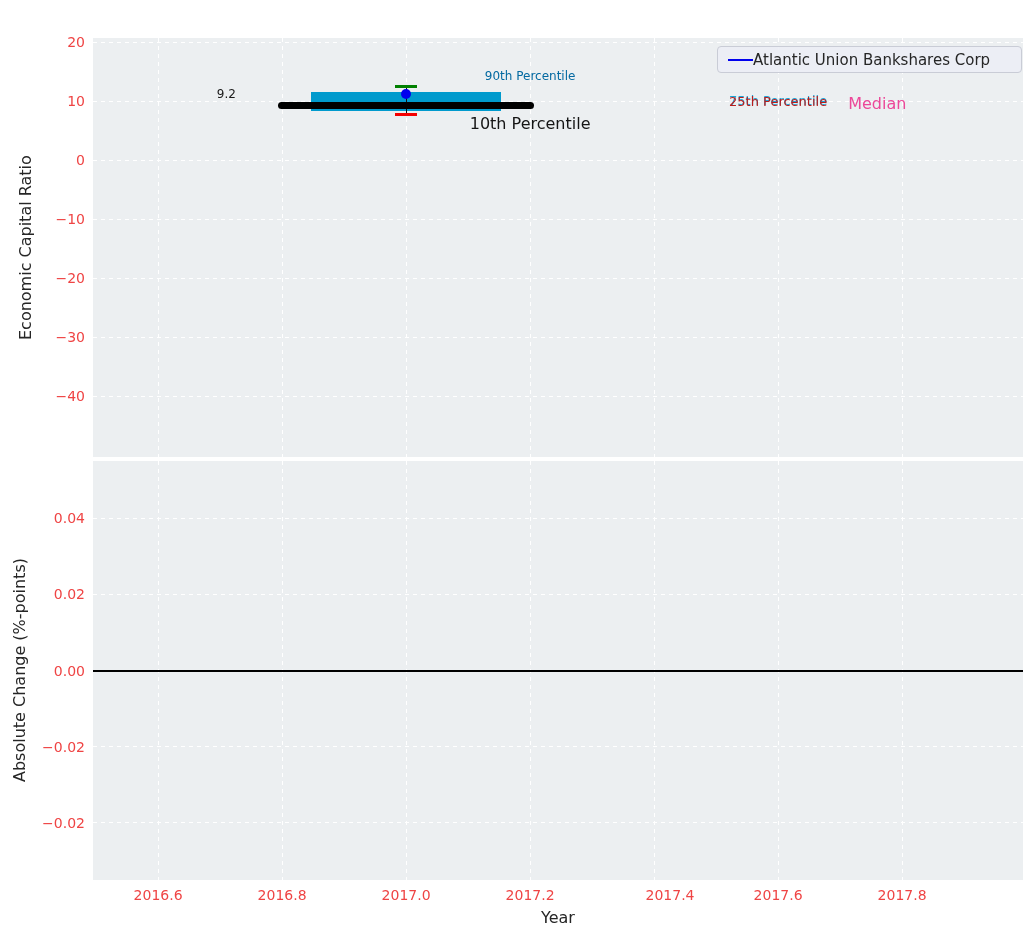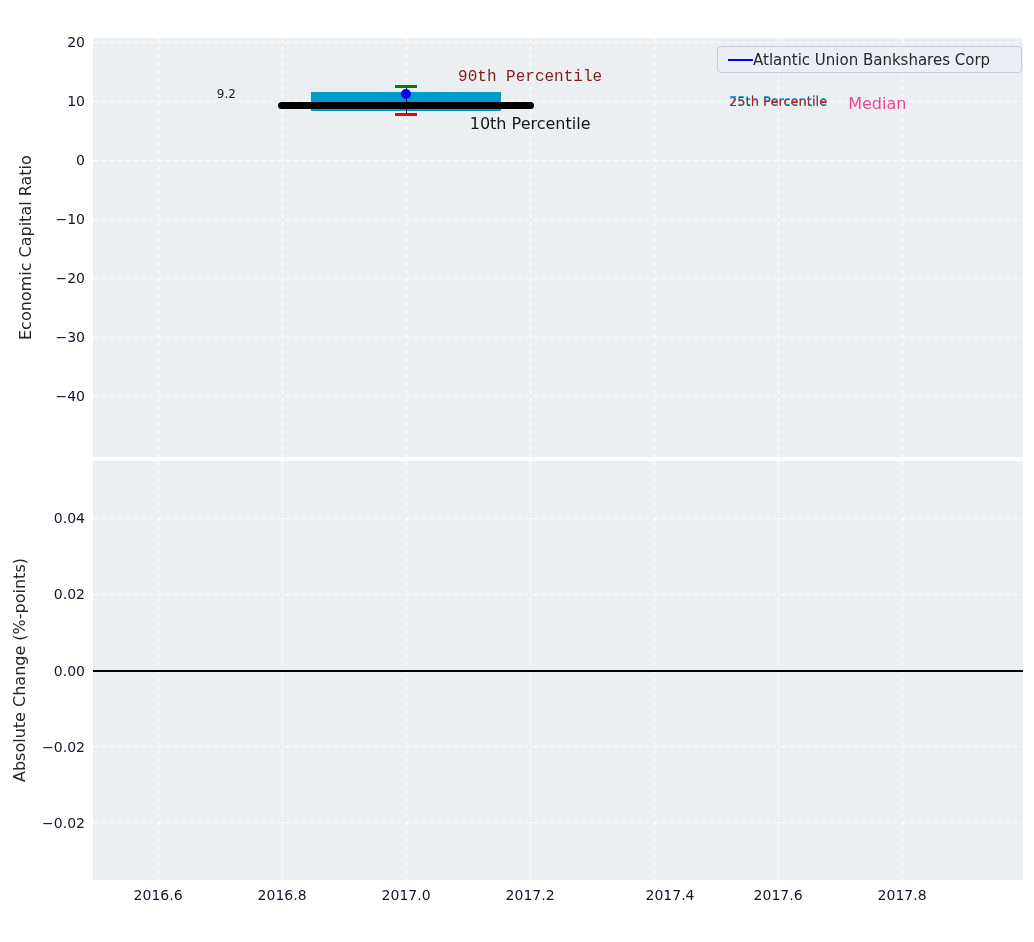--- a/index.html
+++ b/index.html
@@ -8,21 +8,21 @@
   .title{position:absolute;left:93px;top:4px;width:930px;text-align:center;
          font-size:24px;line-height:30px;color:#1f1f1f;white-space:nowrap;}
   .plot{position:absolute;background:#ECEFF1;}
   .plot-top{left:93px;top:38px;width:930px;height:419px;}
   .plot-bottom{left:93px;top:461px;width:930px;height:419px;}
   .grid-v{position:absolute;top:0;height:100%;width:1px;
           background:repeating-linear-gradient(to bottom,#ffffff 0 4px,rgba(255,255,255,0) 4px 8px);}
   .grid-h{position:absolute;left:0;width:100%;height:1px;
           background:repeating-linear-gradient(to right,#ffffff 0 4px,rgba(255,255,255,0) 4px 8px);}
   .mark{position:absolute;}
-  .tick{position:absolute;font-size:14px;line-height:18px;color:#0f172a;white-space:nowrap;}
+  .tick{position:absolute;font-size:14px;line-height:18px;color:#ef4444;white-space:nowrap;}
   .tick-y{left:5px;width:80px;text-align:right;}
   .tick-x{top:886px;width:100px;margin-left:-50px;text-align:center;}
   .anno{position:absolute;white-space:nowrap;transform:translate(-50%,-50%);line-height:1.15;}
   .ylabel{position:absolute;writing-mode:vertical-rl;transform:rotate(180deg);
           width:20px;text-align:center;font-size:16px;color:#262626;white-space:nowrap;}
   .ylabel-top{left:16px;top:38px;height:419px;}
   .ylabel-bottom{left:10px;top:461px;height:419px;}
   .xlabel{position:absolute;left:93px;top:908px;width:930px;text-align:center;
           font-size:16px;color:#262626;}
   .legend{position:absolute;left:717px;top:46px;width:305px;height:27px;box-sizing:border-box;
@@ -31,20 +31,21 @@
   .legend-line{display:inline-block;width:25px;height:0;border-top:2.5px solid #0000EE;}
   .legend-label{font-size:15px;color:#262626;white-space:nowrap;}
 </style>
 </head>
 <body>
 
 <div class="fig" id="fig">
 
   <div class="ylabel ylabel-top">Economic Capital Ratio</div>
   <div class="ylabel ylabel-bottom">Absolute Change (%-points)</div>
+  <div class="xlabel">Year</div>
 
   <div class="plot plot-top" id="plot-top">
       <div class="grid-v" style="left: 64.6px;"></div>
       <div class="grid-v" style="left: 188.6px;"></div>
       <div class="grid-v" style="left: 312.6px;"></div>
       <div class="grid-v" style="left: 436.6px;"></div>
       <div class="grid-v" style="left: 560.6px;"></div>
       <div class="grid-v" style="left: 684.6px;"></div>
       <div class="grid-v" style="left: 808.6px;"></div>
       <div class="grid-h" style="top: 3.63099px;"></div>
@@ -82,21 +83,21 @@
     <span class="legend-label">Atlantic Union Bankshares Corp</span>
   </div>
 <div class="tick tick-y" style="top: 33.131px;">20</div>
     <div class="tick tick-y" style="top: 92.1451px;">10</div>
     <div class="tick tick-y" style="top: 151.159px;">0</div>
     <div class="tick tick-y" style="top: 210.173px;">−10</div>
     <div class="tick tick-y" style="top: 269.187px;">−20</div>
     <div class="tick tick-y" style="top: 328.201px;">−30</div>
     <div class="tick tick-y" style="top: 387.215px;">−40</div>
     <div class="anno" style="left: 226.3px; top: 94.6535px; color: rgb(26, 26, 26); font-size: 12px;">9.2</div>
-    <div class="anno" style="left: 530.1px; top: 76.9493px; color: #7f1d1d; font-size: 16px; font-family: Liberation Mono, monospace;">90th Percentile</div>
+    <div class="anno" style="left: 530.1px; top: 76.9493px; color: #0369a1; font-size: 12px;">90th Percentile</div>
     <div class="anno" style="left: 530.1px; top: 124.161px; color: rgb(21, 21, 21); font-size: 16px;">10th Percentile</div>
     <div class="anno" style="left: 778.1px; top: 100.555px; color: rgb(28, 166, 216); font-size: 13px;">75th Percentile</div>
     <div class="anno" style="left: 778.1px; top: 102.325px; color: #b91c1c; font-size: 13px;">25th Percentile</div>
     <div class="anno" style="left: 877.3px; top: 103.506px; color: #ec4899; font-size: 16px;">Median</div>
     <div class="tick tick-y" style="top: 509.136px;">0.04</div>
     <div class="tick tick-y" style="top: 585.318px;">0.02</div>
     <div class="tick tick-y" style="top: 661.5px;">0.00</div>
     <div class="tick tick-y" style="top: 737.682px;">−0.02</div>
     <div class="tick tick-y" style="top: 813.864px;">−0.02</div>
     <div class="tick tick-x" style="left: 158.1px;">2016.6</div>

